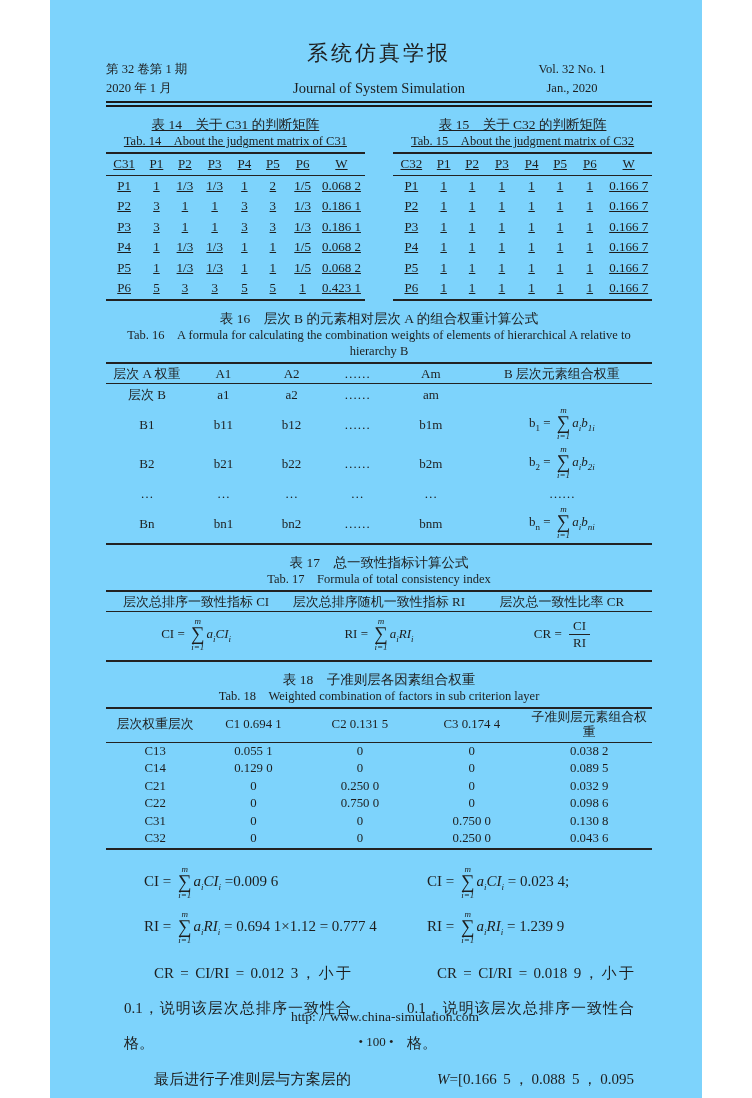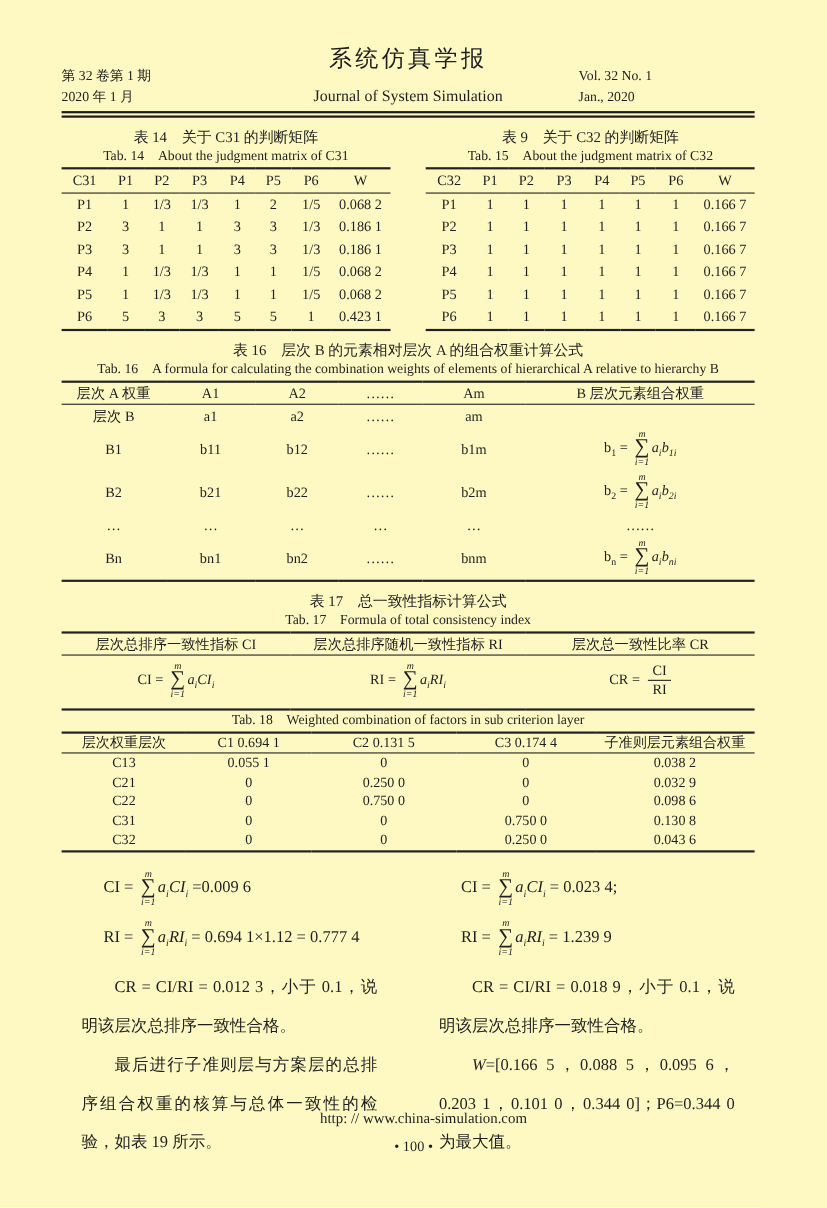--- a/index.html
+++ b/index.html
@@ -1,44 +1,44 @@
 <!DOCTYPE html>
 <html><head>
 <meta charset="utf-8">
 <style>
   html,body{margin:0;padding:0;background:#ffffff;}
   .page{
-    width:752px;height:1098px;margin:0 auto;background:#fef9c3;
+    width:652px;height:1098px;margin:0 auto;background:#7dd3fc;
     font-family:"Liberation Serif","DejaVu Serif",serif;color:#1e1e1e;
-    box-sizing:border-box;padding:44px 66px 0 56px;overflow:hidden;position:relative;
+    box-sizing:border-box;padding:44px 50px 0 56px;overflow:hidden;position:relative;
   }
   
   .pg-header{display:flex;justify-content:space-between;align-items:flex-end;font-size:12.5px;line-height:19px;}
   .ph-left{text-align:left;width:160px;}
-  .ph-right{text-align:left;width:160px;}
+  .ph-right{text-align:center;width:160px;}
   .ph-center{text-align:center;flex:1;}
   .jzh{font-size:21px;letter-spacing:3px;}
   .jen{font-size:14.5px;margin-top:16px;}
   .double-rule{margin-top:3px;}
   .double-rule div{height:2px;background:#1a1a1a;}
   .double-rule div:first-child{margin-bottom:2px;}
   
   .tcap-zh{text-align:center;font-size:13.5px;line-height:17px;margin-top:9px;}
   .tcap-en{text-align:center;font-size:12.5px;line-height:16px;margin-bottom:3px;}
   
   table{border-collapse:collapse;width:100%;table-layout:fixed;
         border-top:2px solid #222;border-bottom:2px solid #222;}
   th{font-weight:normal;border-bottom:1px solid #222;}
   th,td{text-align:center;font-size:13px;padding:1px 0;line-height:17px;overflow:hidden;}
   #t14 th,#t14 td,#t15 th,#t15 td{line-height:18.5px;}
   #t18 th,#t18 td{line-height:15.5px;font-size:12.8px;}
   #t16 td{padding:2px 0;}
   #t17 td{height:46px;vertical-align:middle;}
   .two-tables{display:flex;justify-content:space-between;}
-  .two-tables .tbl-sec{width:47.4%;}
+  .two-tables .tbl-sec{width:47.4%;text-decoration:underline;}
   
   .math{white-space:nowrap;}
   .math i{font-family:"Liberation Serif",serif;}
   .sum{display:inline-flex;flex-direction:column;align-items:center;vertical-align:middle;
        line-height:1;margin:0 2px 0 3px;position:relative;top:-1px;}
   .sum .lim-t{font-size:9px;font-style:italic;line-height:8px;}
   .sum .sigma{font-size:19px;line-height:18px;}
   .sum .lim-b{font-size:9px;font-style:italic;line-height:9px;}
   .frac{display:inline-block;text-align:center;vertical-align:middle;line-height:1.05;margin-left:4px;position:relative;top:-1px;}
   .frac .num{display:block;border-bottom:1px solid #222;padding:0 4px 1px;}
@@ -163,21 +163,21 @@
               <td>3</td>
               <td>5</td>
               <td>5</td>
               <td>1</td>
               <td>0.423 1</td>
             </tr>
           </tbody>
         </table>
     </section>
     <section class="tbl-sec">
-      <div class="tcap-zh">表 9　关于 C32 的判断矩阵</div>
+      <div class="tcap-zh">表 15　关于 C32 的判断矩阵</div>
       <div class="tcap-en">Tab. 15　About the judgment matrix of C32</div>
       <table id="t15">
           <colgroup>
             <col style="width: 14%;">
             <col style="width: 11%;">
             <col style="width: 11%;">
             <col style="width: 12%;">
             <col style="width: 11%;">
             <col style="width: 11%;">
             <col style="width: 12%;">
@@ -368,20 +368,21 @@
                   <span class="sigma">∑</span>
                   <span class="lim-b">i=1</span>
                 </span><i>a</i><sub><i>i</i></sub><i>RI</i><sub><i>i</i></sub></span></td>
             <td><span class="math">CR = <span class="frac"><span class="num">CI</span><span class="den">RI</span></span></span></td>
           </tr>
         </tbody>
       </table>
   </section>
 
   <section>
+    <div class="tcap-zh">表 18　子准则层各因素组合权重</div>
     <div class="tcap-en">Tab. 18　Weighted combination of factors in sub criterion layer</div>
     <table id="t18">
         <colgroup>
           <col style="width: 18%;">
           <col style="width: 18%;">
           <col style="width: 21%;">
           <col style="width: 20%;">
           <col style="width: 23%;">
         </colgroup>
         <thead>
@@ -393,20 +394,27 @@
             <th>子准则层元素组合权重</th>
           </tr>
         </thead>
         <tbody>
           <tr>
             <td>C13</td>
             <td>0.055 1</td>
             <td>0</td>
             <td>0</td>
             <td>0.038 2</td>
+          </tr>
+          <tr>
+            <td>C14</td>
+            <td>0.129 0</td>
+            <td>0</td>
+            <td>0</td>
+            <td>0.089 5</td>
           </tr>
           <tr>
             <td>C21</td>
             <td>0</td>
             <td>0.250 0</td>
             <td>0</td>
             <td>0.032 9</td>
           </tr>
           <tr>
             <td>C22</td>

